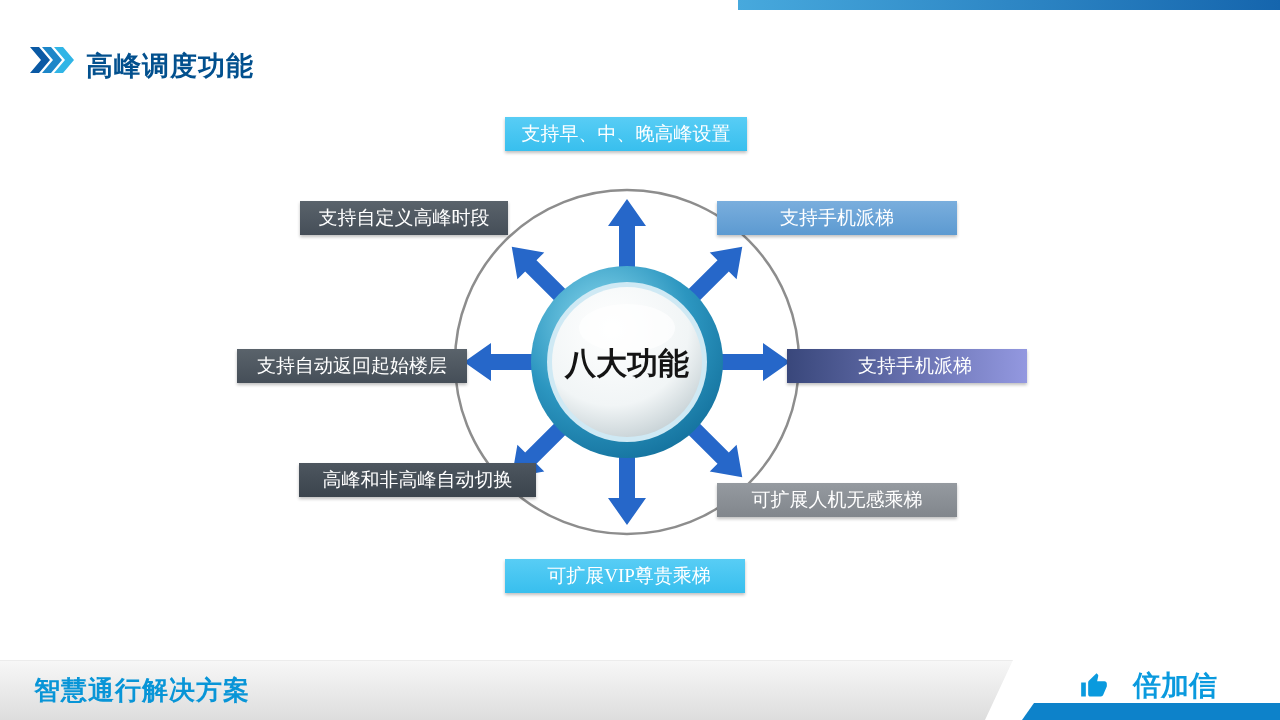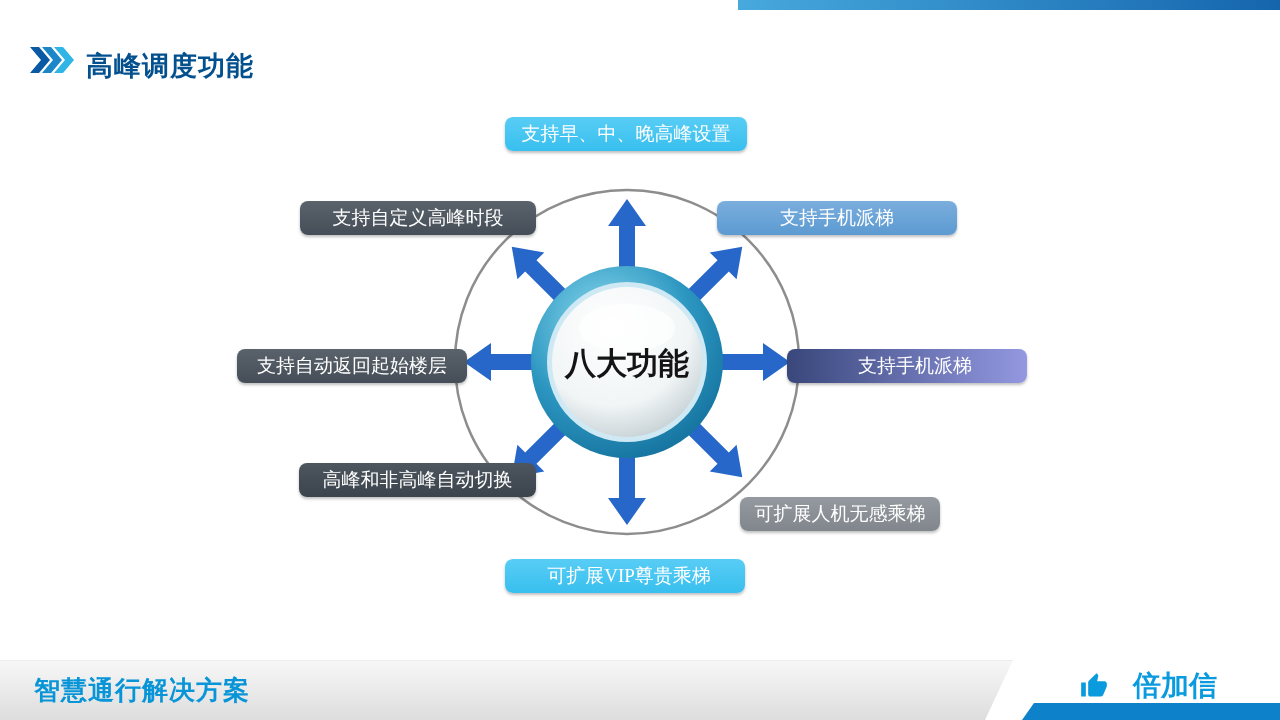--- a/index.html
+++ b/index.html
@@ -24,31 +24,31 @@
 
   
   .diagram-wrap { position: absolute; left: 427px; top: 162px; width: 400px; height: 400px; z-index: 1; }
   .diagram-wrap svg { width: 100%; height: 100%; display: block; }
 
   
   .label {
     position: absolute; height: 34px; line-height: 34px; z-index: 2;
     text-align: center; color: #ffffff; font-size: 19px;
     font-family: "Liberation Serif", serif;
-    border-radius: 8px; box-shadow: 0 2px 3px rgba(0,0,0,0.25);
+    border-radius: 0; box-shadow: 0 2px 3px rgba(0,0,0,0.25);
     white-space: nowrap;
   }
   .lbl-top          { left: 505px; top: 117px; width: 242px; background: linear-gradient(180deg,#58cdf5,#38bfee); }
   .lbl-top-right    { left: 717px; top: 201px; width: 240px; background: linear-gradient(180deg,#7aaedd,#5c9ad1); }
   .lbl-right        { left: 787px; top: 349px; width: 240px; background: linear-gradient(90deg,#39477b,#9398e0); padding-left: 16px; }
-  .lbl-bottom-right { left: 740px; top: 483px; width: 200px; background: linear-gradient(180deg,#959aa0,#81868c); margin-top: 14px; }
+  .lbl-bottom-right { left: 717px; top: 483px; width: 240px; background: linear-gradient(180deg,#959aa0,#81868c); }
   .lbl-bottom       { left: 505px; top: 559px; width: 240px; background: linear-gradient(180deg,#58cdf5,#38bfee); padding-left: 8px; }
   .lbl-bottom-left  { left: 299px; top: 463px; width: 237px; background: linear-gradient(180deg,#4d565f,#3b444d); }
   .lbl-left         { left: 237px; top: 349px; width: 230px; background: linear-gradient(180deg,#5a636b,#454e58); }
-  .lbl-top-left     { left: 300px; top: 201px; width: 236px; background: linear-gradient(180deg,#5a636b,#454e58); }
+  .lbl-top-left     { left: 300px; top: 201px; width: 208px; background: linear-gradient(180deg,#5a636b,#454e58); }
 
   
   .footer-bar {
     position: absolute; left: 0; top: 660px; width: 1280px; height: 60px; z-index: 3;
     background: linear-gradient(180deg, #f7f7f7 0%, #dddddd 100%);
     border-top: 1px solid #ececec;
   }
   .footer-title {
     position: absolute; left: 34px; top: 660px; height: 68px; line-height: 60px; z-index: 4;
     font-size: 26px; font-weight: bold; color: #0895d7; letter-spacing: 1px;

